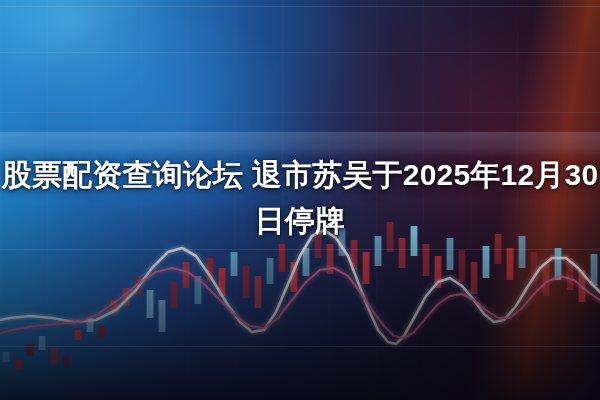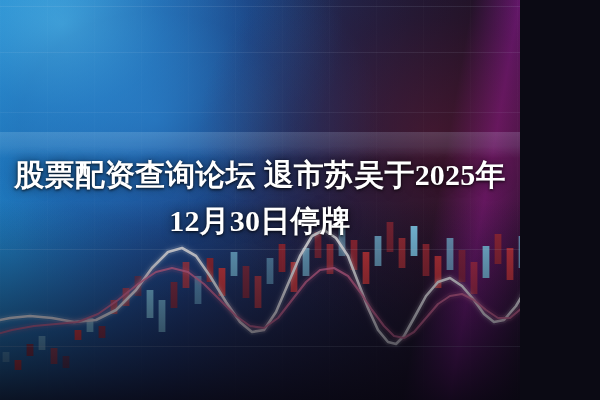--- a/index.html
+++ b/index.html
@@ -1,19 +1,19 @@
 <!DOCTYPE html>
 <html><head>
 <meta charset="utf-8">
 <style>
   html,body{margin:0;padding:0;background:#0b0a14;}
   #stage{
-    position:relative;width:520px;height:400px;overflow:hidden;
-    font-family:Liberation Serif, serif;
-    background:#a21caf;
+    position:relative;width:600px;height:400px;overflow:hidden;
+    font-family:Liberation Sans, sans-serif;
+    background:#c2410c;
   }
   
   .layer{position:absolute;inset:0;}
 
   
   #bg-base{
     background:linear-gradient(100deg,
       #1c86c8 0%, #1f7bbe 10%, #1e66ab 20%, #1d4f92 30%,
       #1c3c78 40%, #1d2f5e 50%, #1c2348 60%,
       #1a1a36 70%, #1a1328 80%, #18112270 88%, #150f1e 100%);

